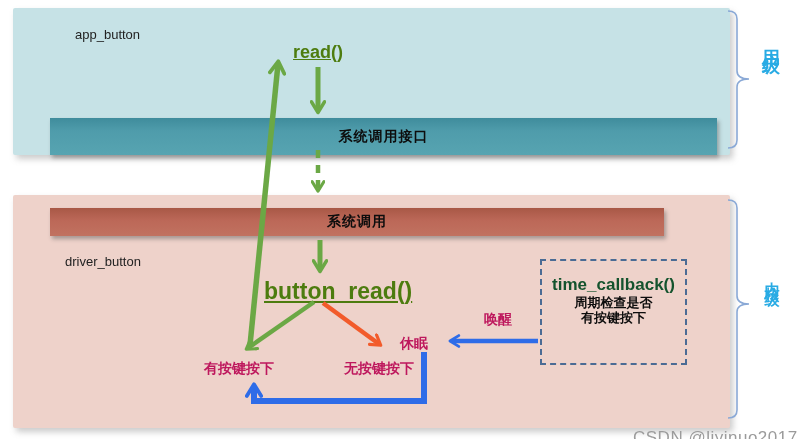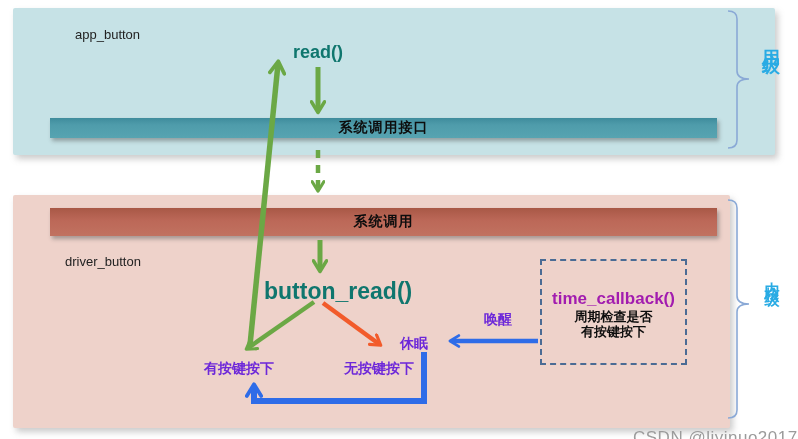--- a/index.html
+++ b/index.html
@@ -7,50 +7,49 @@
     position:relative;width:798px;height:439px;overflow:hidden;
     background:#ffffff;
     font-family:"Liberation Sans","DejaVu Sans",sans-serif;
     color:#1a1a1a;
   }
   .box{position:absolute;border-radius:2px;}
   .user-box{
     left:13px;top:8px;width:717px;height:147px;
     background:#c6e2e6;
     box-shadow:3px 4px 6px rgba(110,110,110,.35);
-    padding-left:45px;
   }
   .kernel-box{
     left:13px;top:195px;width:717px;height:233px;
     background:#eed2ca;
     box-shadow:3px 4px 6px rgba(110,110,110,.35);
   }
   .bar{
     position:absolute;display:flex;align-items:center;justify-content:center;
     font-weight:bold;font-size:14px;color:#0d0d0d;letter-spacing:1px;
     box-shadow:2px 3px 4px rgba(80,80,80,.45);
   }
   .user-bar{
-    left:37px;top:110px;width:667px;height:20px;
+    left:37px;top:110px;width:667px;height:37px;
     background:linear-gradient(180deg,#3f8c9c 0%,#4f9cab 35%,#57a4b1 100%);
   }
   .kernel-bar{
-    left:37px;top:13px;width:667px;height:28px;
+    left:37px;top:13px;width:614px;height:28px;
     background:linear-gradient(180deg,#a85846 0%,#bc6858 45%,#c17260 100%);
   }
   .box-label{position:absolute;font-size:13px;color:#222;}
-  .fn-label{position:absolute;font-weight:bold;color:#0f766e;}
+  .fn-label{position:absolute;font-weight:bold;color:#4d7c0f;text-decoration:underline;}
   .read-label{left:293px;top:42px;font-size:18px;}
   .buttonread-label{left:264px;top:278px;font-size:23px;}
-  .cn-label{position:absolute;font-weight:bold;font-size:14px;color:#6d28d9;}
+  .cn-label{position:absolute;font-weight:bold;font-size:14px;color:#be185d;}
   .timer-box{
     position:absolute;left:527px;top:64px;width:143px;height:102px;
     border:2px dashed #4a6b94;text-align:center;
   }
-  .timer-title{margin-top:28px;font-weight:bold;font-size:17px;color:#a21caf;}
+  .timer-title{margin-top:14px;font-weight:bold;font-size:17px;color:#14532d;}
   .timer-body{font-weight:bold;font-size:13px;line-height:15px;color:#0d0d0d;}
   .level-label{
     position:absolute;writing-mode:vertical-rl;text-orientation:upright;
     font-weight:bold;color:#29abe4;
   }
   .level-user{left:759px;top:35px;font-size:18px;letter-spacing:4px;}
   .level-kernel{left:762px;top:270px;font-size:15px;letter-spacing:5px;}
   .watermark{
     position:absolute;left:633px;top:428px;font-size:17px;color:#9b9b9b;
     letter-spacing:.5px;

